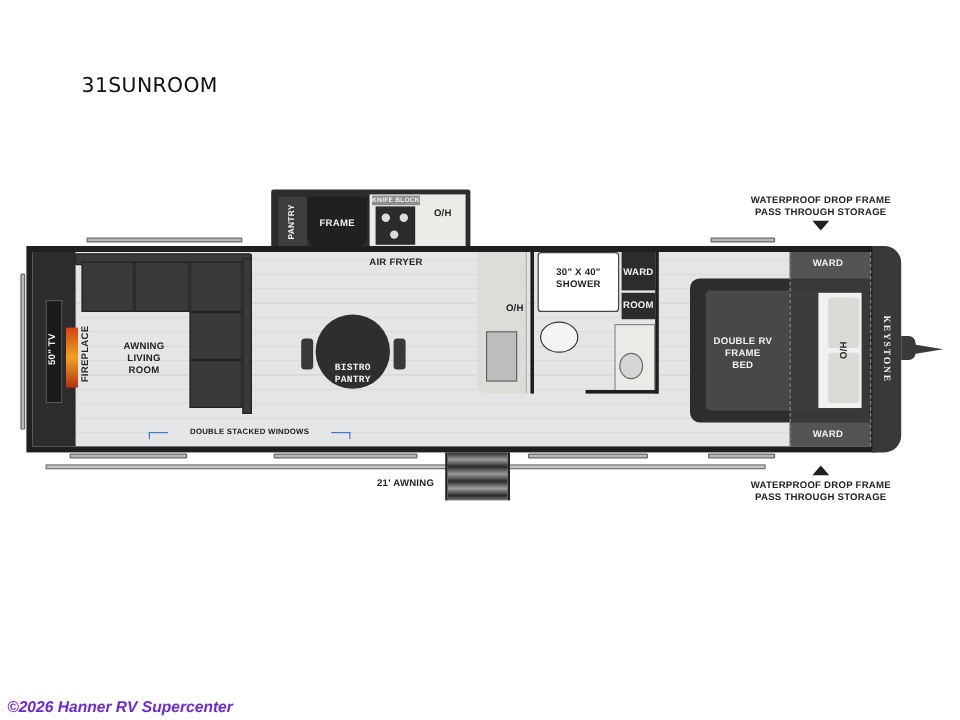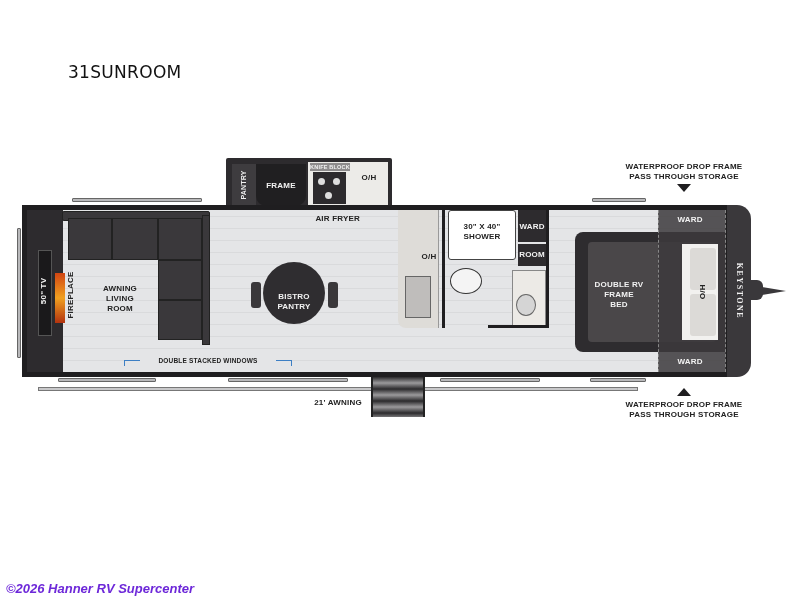--- a/index.html
+++ b/index.html
@@ -61,25 +61,25 @@
     <div>LIVING</div>
     <div>ROOM</div>
   </div>
 
   <div class="abs" style="left:124px;top:360px;width:166px;height:5px;border-top:1px solid #3d7fc4;border-left:1px solid #3d7fc4;border-right:1px solid #3d7fc4;"></div>
   <div class="lbl" style="left:140px;top:356px;width:136px;background:#e4e5e7;font-size:6.5px;">DOUBLE STACKED WINDOWS</div>
 
   <div class="abs" style="left:251px;top:282px;width:10px;height:26px;background:#3a383b;border-radius:3px;"></div>
   <div class="abs" style="left:328px;top:282px;width:10px;height:26px;background:#3a383b;border-radius:3px;"></div>
   <div class="abs" style="left:263px;top:262px;width:62px;height:62px;border-radius:50%;background:#2f2d30;"></div>
-  <div class="lbl lbl-w" style="left:263px;top:292px;width:62px;">
+  <div class="lbl lbl-w" style="left:263px;top:302px;width:62px;font-family:Liberation Mono, monospace;">
     <div>BISTRO</div>
     <div>PANTRY</div>
   </div>
-  <div class="lbl" style="left:300px;top:214px;width:60px;text-align:right;">AIR FRYER</div>
+  <div class="lbl" style="left:300px;top:214px;width:60px;">AIR FRYER</div>
 
   <div class="abs" style="left:398px;top:210px;width:40px;height:118px;background:#dedcd8;border-radius:0 0 0 8px;border-right:1px solid #999;"></div>
   <div class="abs" style="left:405px;top:276px;width:24px;height:40px;background:#bfbdbb;border:1px solid #666;"></div>
   <div class="lbl" style="left:416px;top:252px;width:26px;">O/H</div>
 
   <div class="abs" style="left:442px;top:210px;width:3px;height:118px;background:#1f1e20;"></div>
   <div class="abs" style="left:448px;top:210px;width:68px;height:50px;background:#fff;border:1px solid #444;border-radius:3px;box-sizing:border-box;"></div>
   <div class="lbl" style="left:448px;top:222px;width:68px;">
     <div>30" X 40"</div>
     <div>SHOWER</div>

